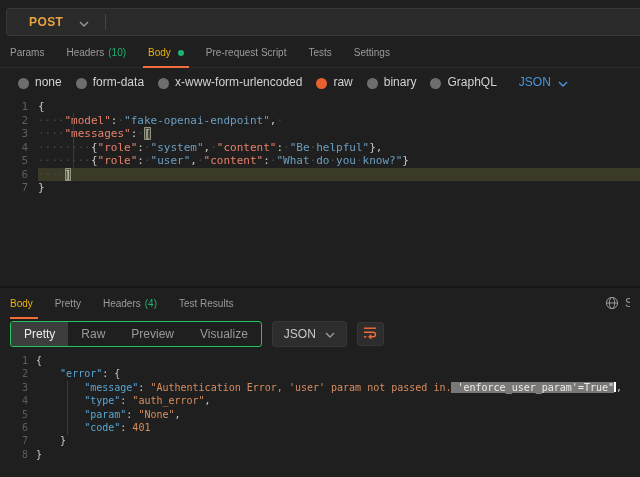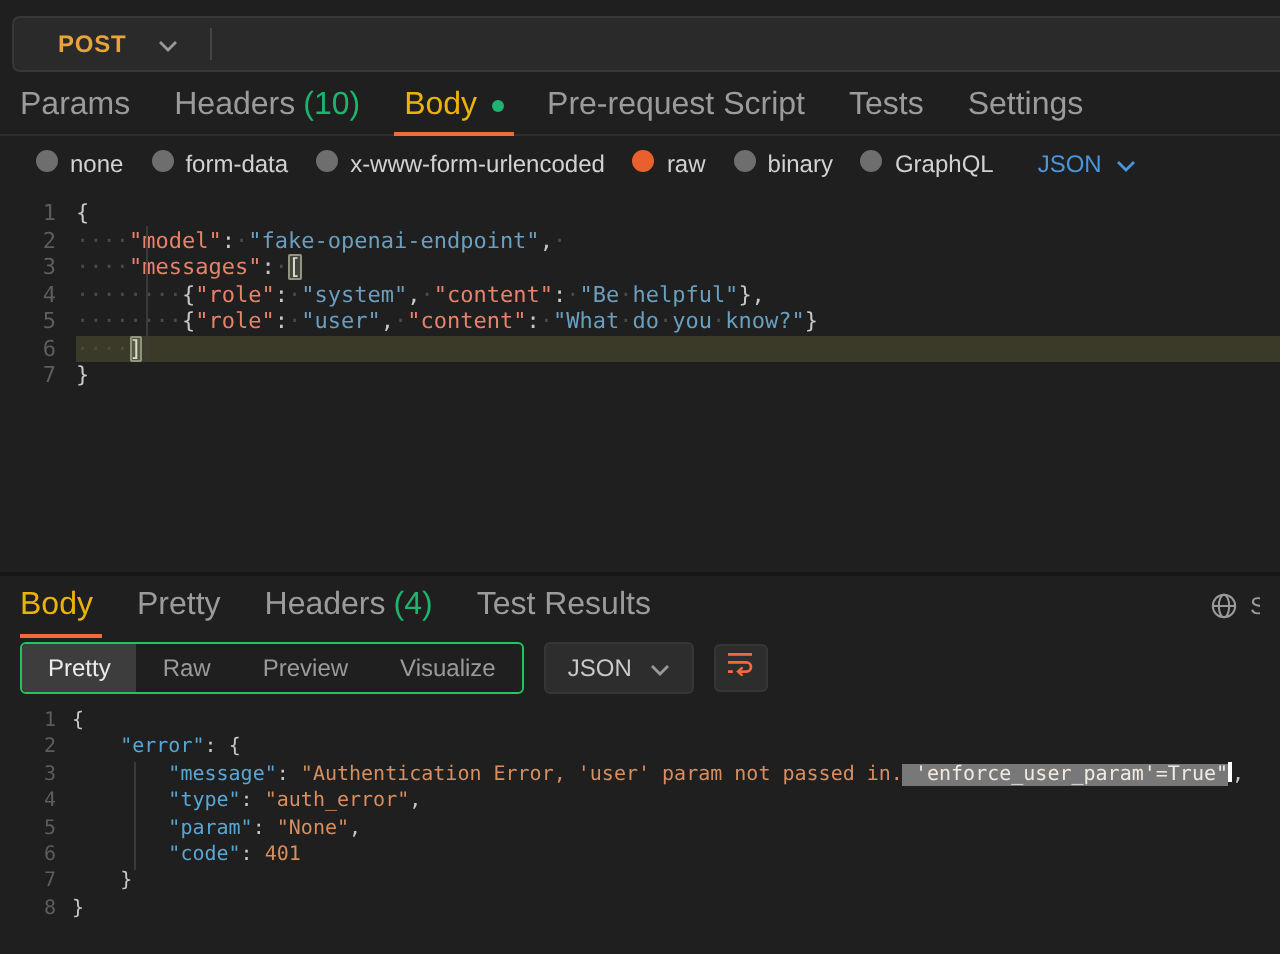--- a/index.html
+++ b/index.html
@@ -15,31 +15,31 @@
   .method { display:flex; align-items:center; gap:16px; padding:0 16px 0 22px; cursor:pointer; }
   .method-label { color:#e8a33d; font-weight:bold; font-size:12px; letter-spacing:.4px; }
   .vdiv { width:1px; height:16px; background:#454545; flex:none; }
   .url-input { flex:1; margin-left:12px; border:none; outline:none; background:transparent;
                color:#d6d6d6; font-size:12px; font-family:"Liberation Sans",sans-serif; }
 
   
   .req-tabs { display:flex; align-items:center; height:30px; margin-top:2px;
               padding-left:10px; border-bottom:1px solid #2d2d2d; flex:none; }
   .tab { position:relative; display:flex; align-items:center; height:100%;
-         padding:0 11px; font-size:16px; color:#9b9b9b; cursor:pointer; }
+         padding:0 11px; font-size:10px; color:#9b9b9b; cursor:pointer; }
   .tab:first-child { padding-left:0; }
   .tab.active { color:#eab308; }
   .tab .underline { position:absolute; left:6px; right:6px; bottom:-1px; height:2px; background:#f26b3a; }
   .tab:first-child .underline { left:0; }
   .badge { color:#1db470; margin-left:4px; }
   .gdot { width:6px; height:6px; border-radius:50%; background:#1db470; margin-left:7px; }
 
   
   .body-type-row { display:flex; align-items:center; height:28px; padding-left:18px; flex:none; }
-  .radio-item { display:flex; align-items:flex-start; gap:6px; margin-right:14px; cursor:pointer; }
+  .radio-item { display:flex; align-items:flex-end; gap:6px; margin-right:14px; cursor:pointer; }
   .radio { width:11px; height:11px; border-radius:50%; background:#6e6e6e; flex:none; }
   .radio.sel { background:#e8602e; }
   .radio-label { font-size:12px; color:#d2d2d2; }
   .raw-lang { display:flex; align-items:center; gap:7px; margin-left:8px; cursor:pointer; }
   .raw-lang .lbl { font-size:12px; color:#4a96dd; }
 
   
   .editor { position:relative; font-family:"DejaVu Sans Mono", monospace; padding-top:4px; }
   .request-editor { height:192px; font-size:11px; line-height:13.5px; flex:none;
                     border-bottom:2px solid #161616; }

